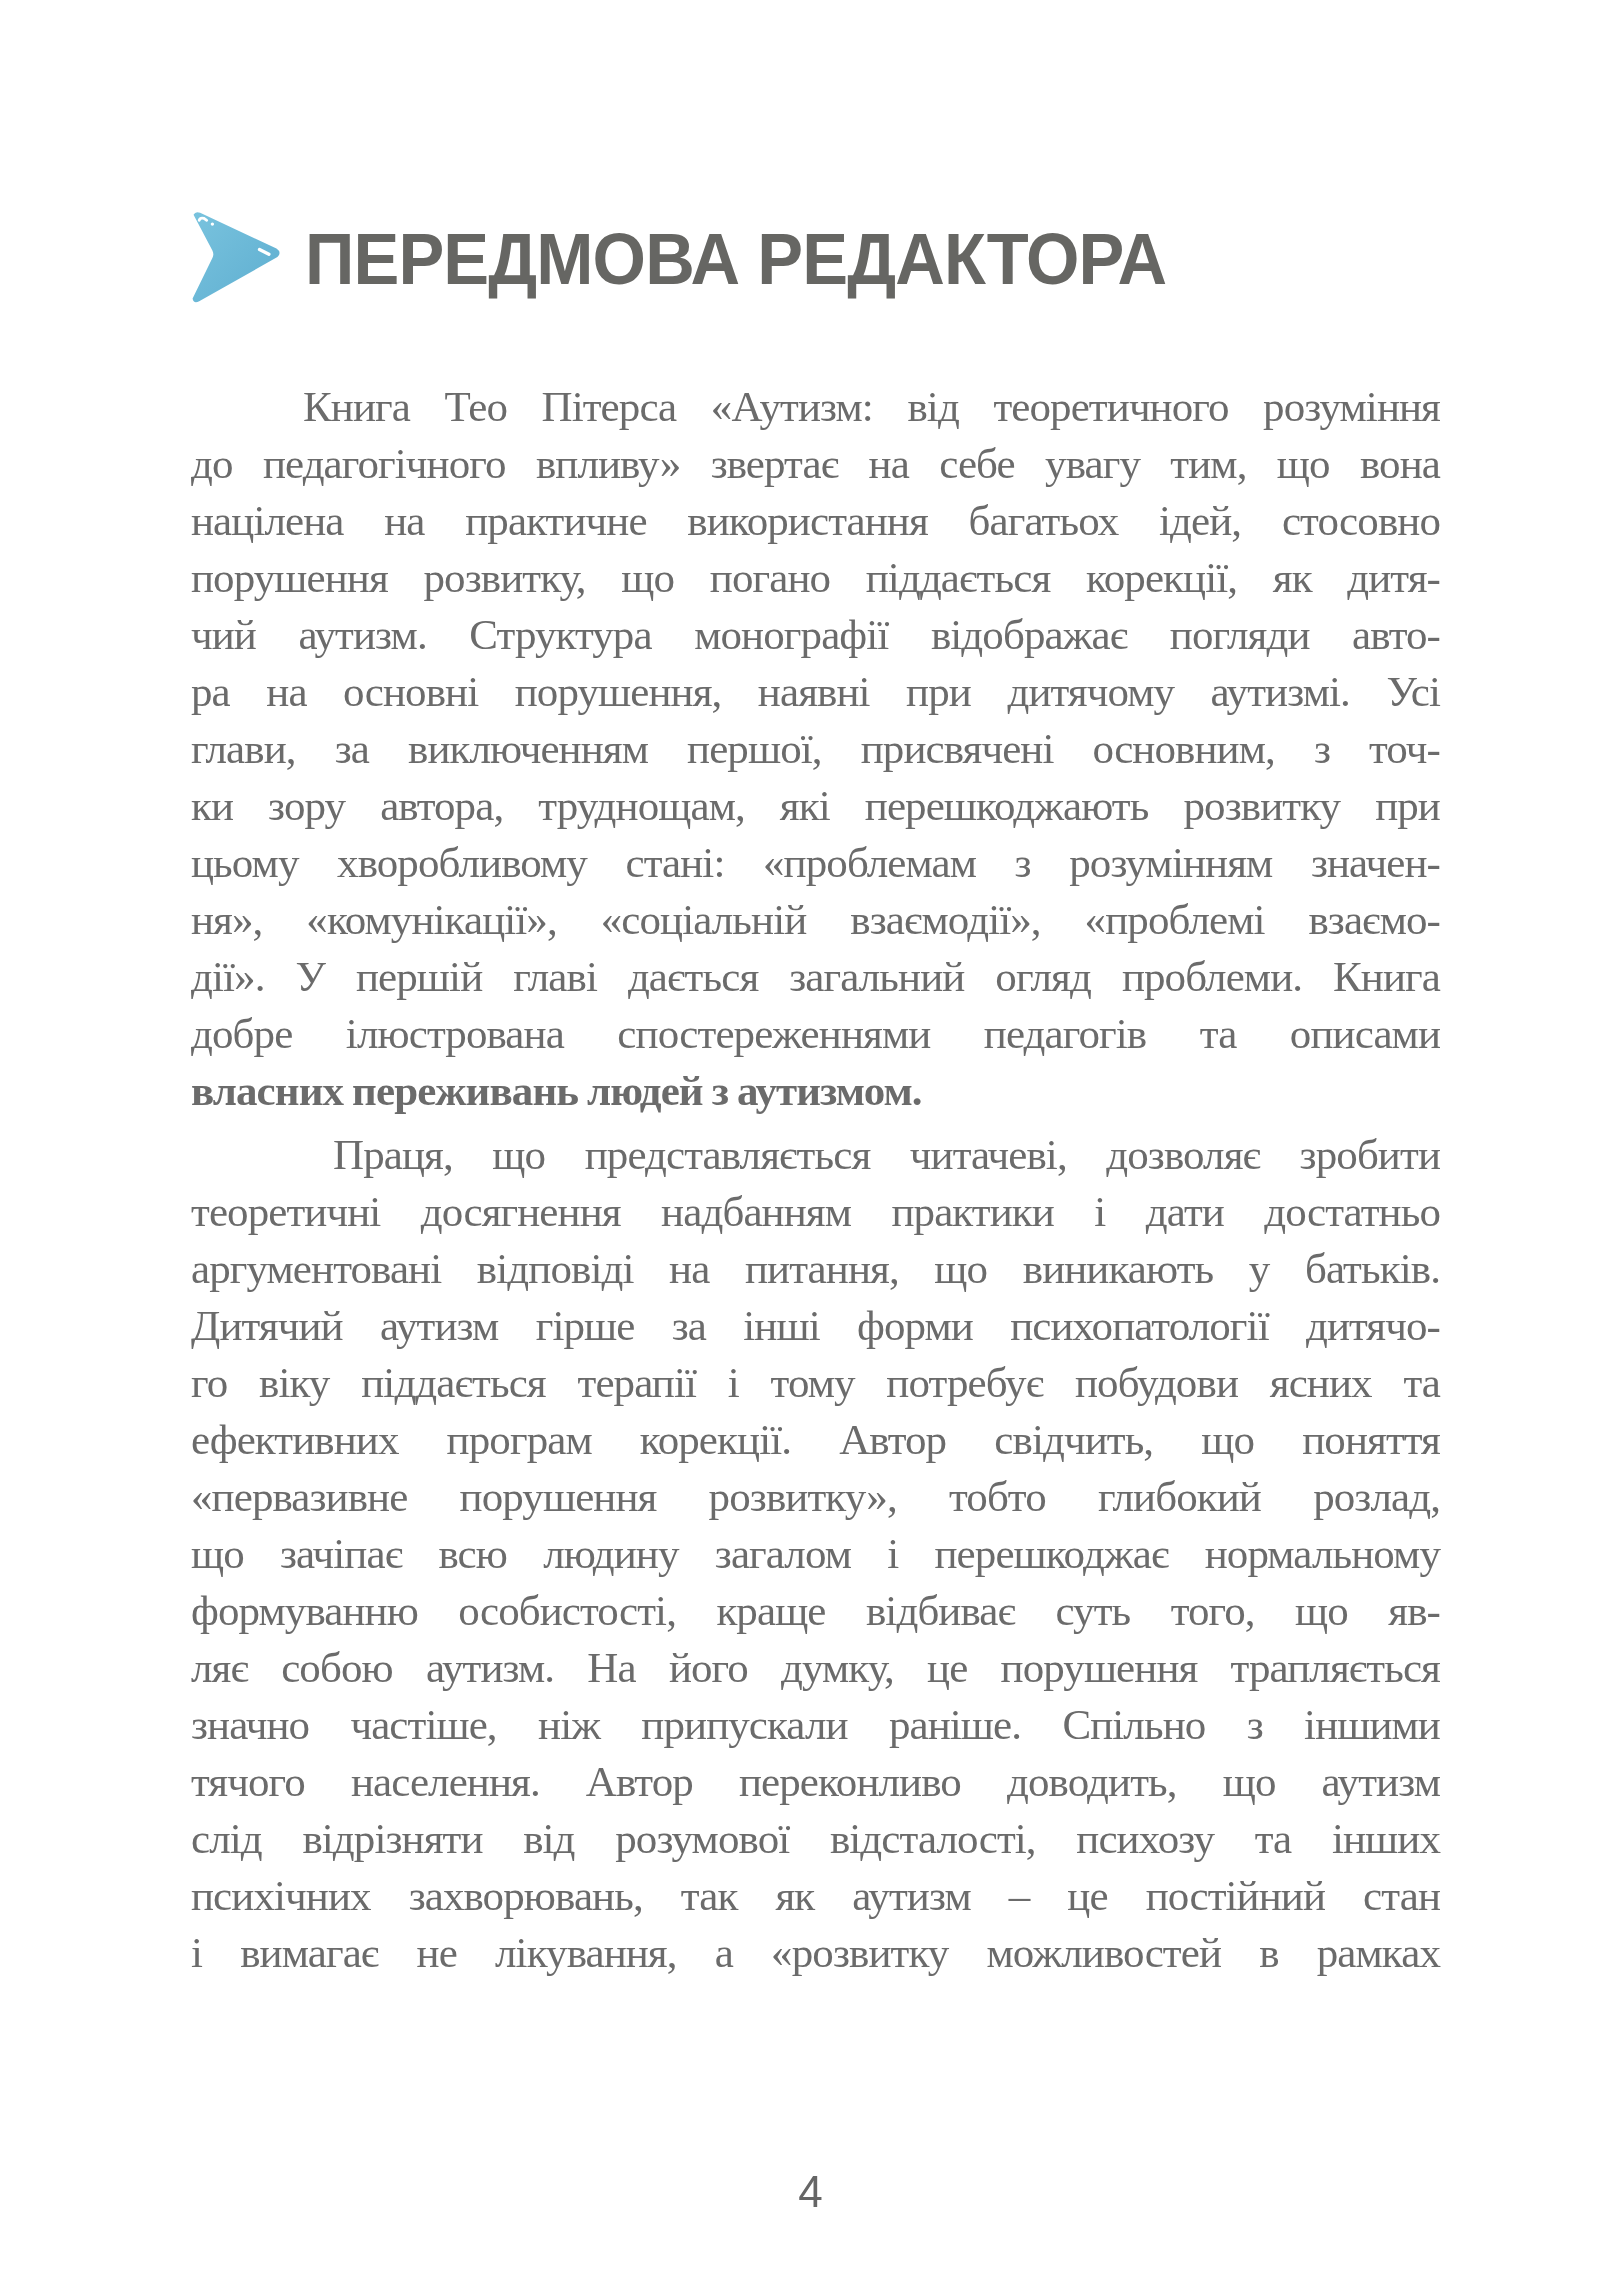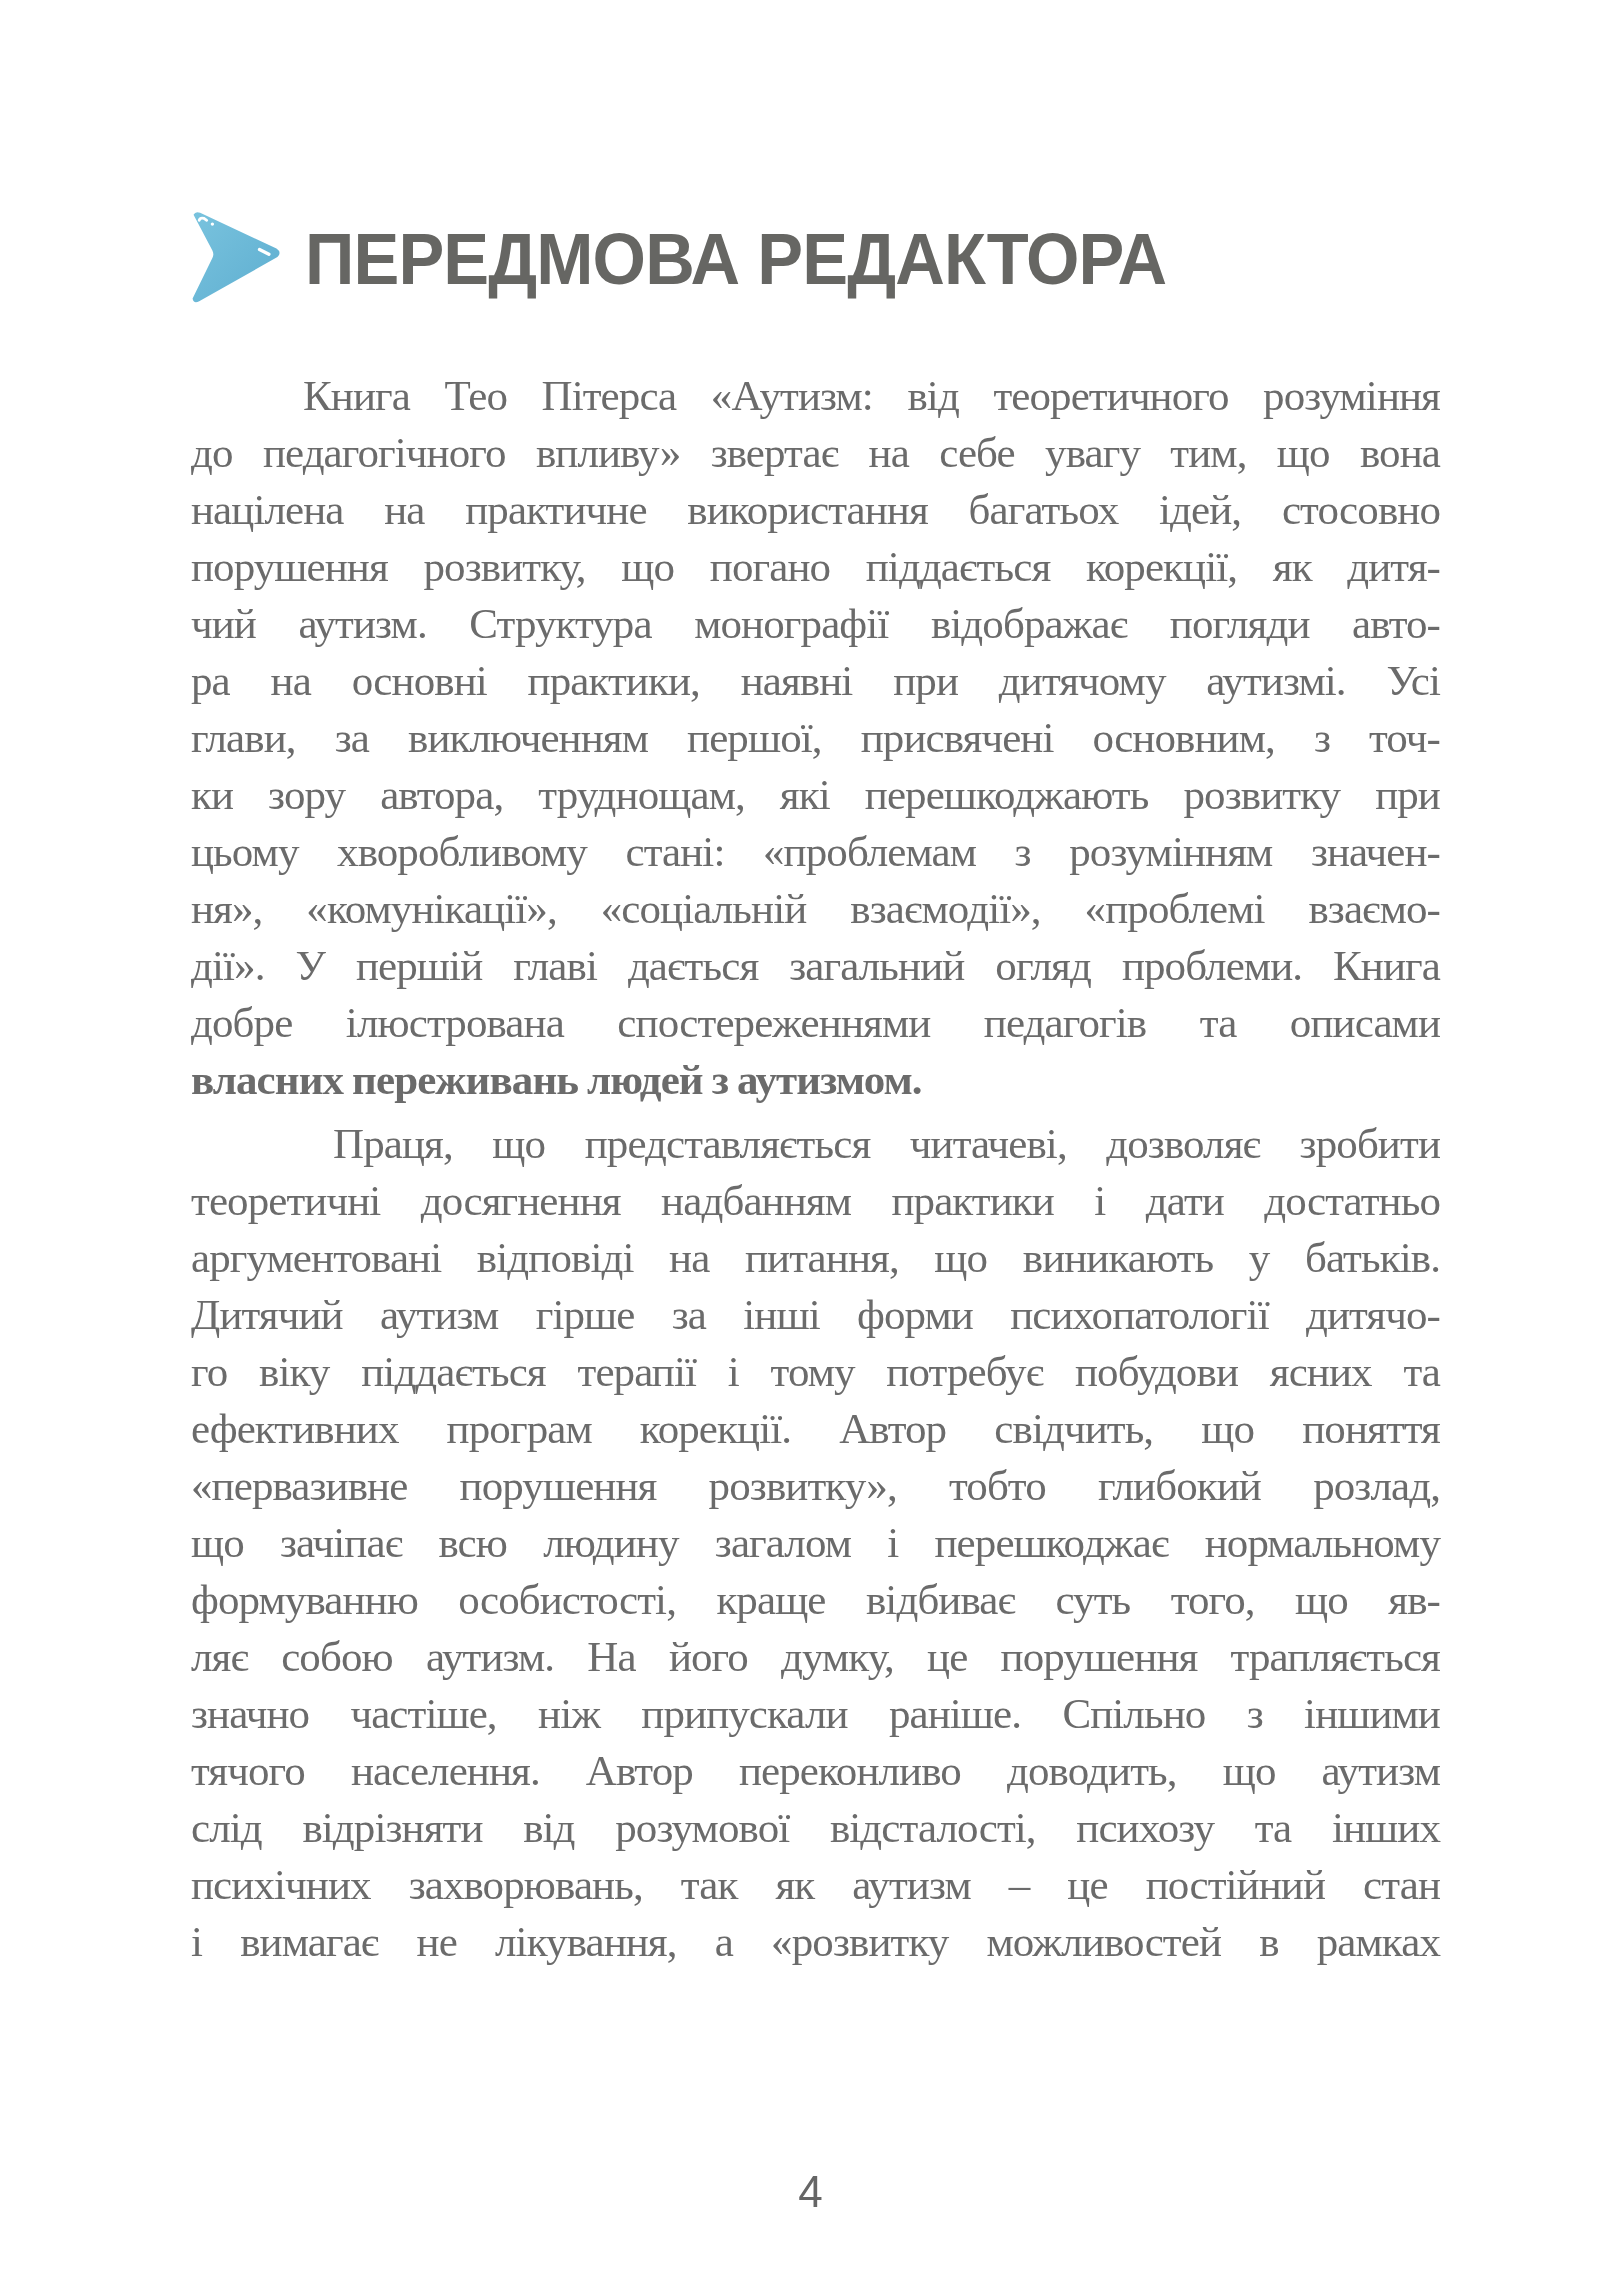--- a/index.html
+++ b/index.html
@@ -12,21 +12,21 @@
     font-family: "Liberation Sans", sans-serif;
     font-weight: bold;
     font-size: 73px;
     letter-spacing: -0.9px;
     color: #666663;
     white-space: nowrap;
     transform: scaleX(0.94);
     transform-origin: left center;
   }
 
-  .body { position: absolute; left: 191px; top: 367px; width: 1249px; }
+  .body { position: absolute; left: 191px; top: 378px; width: 1249px; }
   .para {
     font-family: "Liberation Serif", serif;
     font-size: 43px;
     line-height: 57px;
     color: #6b6b6b;
     text-align: justify;
     margin: 0;
     letter-spacing: -0.9px;
     word-spacing: -0.9px;
   }
@@ -62,21 +62,21 @@
     <span class="heading-text">ПЕРЕДМОВА РЕДАКТОРА</span>
   </div>
 
   <div class="body">
     <p class="para">
       <span class="line indent">Книга Тео Пітерса «Аутизм: від теоретичного розуміння</span>
       <span class="line">до педагогічного впливу» звертає на себе увагу тим, що вона</span>
       <span class="line">націлена на практичне використання багатьох ідей, стосовно</span>
       <span class="line">порушення розвитку, що погано піддається корекції, як дитя-</span>
       <span class="line">чий аутизм. Структура монографії відображає погляди авто-</span>
-      <span class="line">ра на основні практики, наявні при дитячому аутизмі. Усі</span>
+      <span class="line">ра на основні порушення, наявні при дитячому аутизмі. Усі</span>
       <span class="line">глави, за виключенням першої, присвячені основним, з точ-</span>
       <span class="line">ки зору автора, труднощам, які перешкоджають розвитку при</span>
       <span class="line">цьому хворобливому стані: «проблемам з розумінням значен-</span>
       <span class="line">ня», «комунікації», «соціальній взаємодії», «проблемі взаємо-</span>
       <span class="line">дії». У першій главі дається загальний огляд проблеми. Книга</span>
       <span class="line">добре ілюстрована спостереженнями педагогів та описами</span>
       <span class="line last">власних переживань людей з аутизмом.</span>
     </p>
     <p class="para">
       <span class="line indent2">Праця, що представляється читачеві, дозволяє зробити</span>

